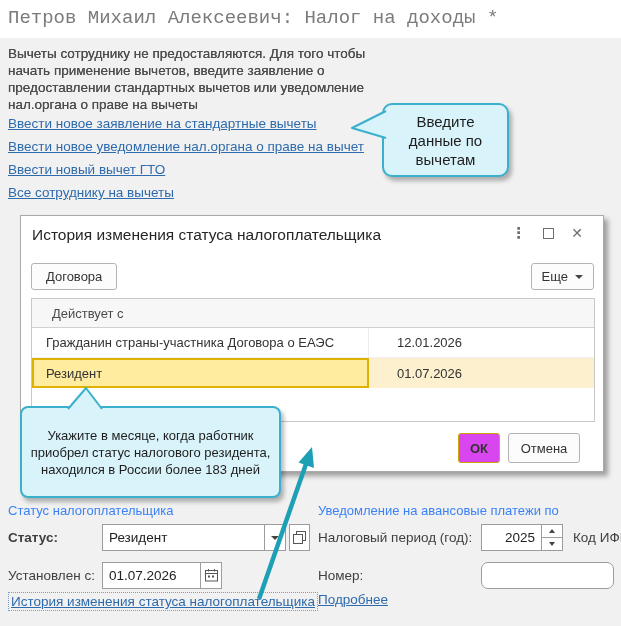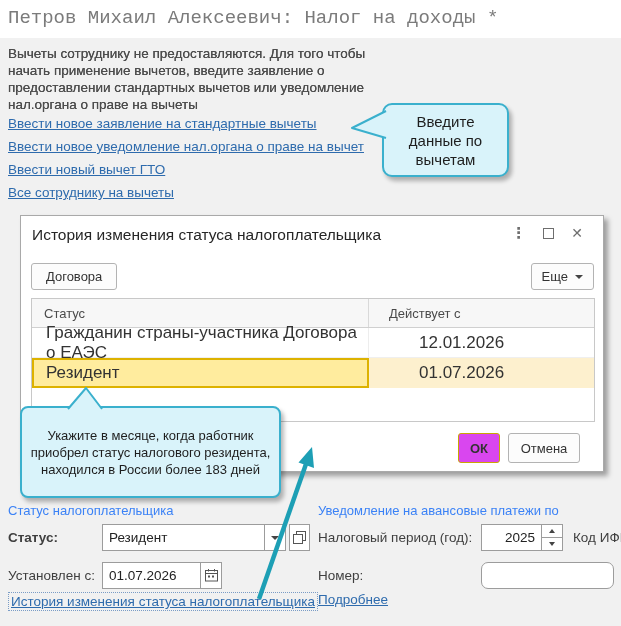--- a/index.html
+++ b/index.html
@@ -45,21 +45,21 @@
   }
   .btn-add { position: absolute; left: 10px; top: 47px; height: 27px; padding: 0 14px; }
   .btn-more { position: absolute; right: 9px; top: 47px; height: 27px; padding: 0 10px; }
   .caret-down { display: inline-block; width: 0; height: 0; margin-left: 7px;
     border-left: 4px solid transparent; border-right: 4px solid transparent; border-top: 4px solid #444; }
 
   .grid { position: absolute; left: 10px; top: 82px; width: 564px; height: 124px; border: 1px solid #c8c8c8; background: #fff; }
   .grid-header { display: flex; height: 29px; background: #f7f7f7; border-bottom: 1px solid #d0d0d0; color: #4a4a4a; font-size: 13px; }
   .gh-c1 { width: 337px; padding-left: 12px; display: flex; align-items: center; border-right: 1px solid #d9d9d9; }
   .gh-c2 { flex: 1; padding-left: 20px; display: flex; align-items: center; }
-  .grid-row { display: flex; height: 30px; font-size: 17px; color: #333; gap: 22px; }
+  .grid-row { display: flex; height: 30px; font-size: 13px; color: #333; }
   .gr-c1 { width: 337px; padding-left: 14px; display: flex; align-items: center; border-right: 1px solid #ededed; }
   .gr-c2 { flex: 1; padding-left: 28px; display: flex; align-items: center; }
   .row-plain { border-bottom: 1px solid #efefef; }
   .row-selected { background: #fdf0ce; }
   .row-selected .sel-cell {
     width: 337px; height: 30px; border: 2px solid #ddb200; background: #ffec9e;
     padding-left: 12px; display: flex; align-items: center;
   }
   .btn-ok { position: absolute; left: 437px; top: 217px; width: 42px; height: 30px;
     background: #d946ef; border: 1px solid #c9a602; font-weight: 700; }
@@ -120,21 +120,20 @@
   </div>
 
   <button class="btn btn-add">Договора</button>
   <button class="btn btn-more">
     <span>Еще</span>
     <span class="caret-down"></span>
   </button>
 
   <div class="grid">
     <div class="grid-header">
-      <div class="gh-c1">Статус</div>
       <div class="gh-c2">Действует с</div>
     </div>
     <div class="grid-row row-plain">
       <div class="gr-c1">Гражданин страны-участника Договора о ЕАЭС</div>
       <div class="gr-c2">12.01.2026</div>
     </div>
     <div class="grid-row row-selected">
       <div class="sel-cell">Резидент</div>
       <div class="gr-c2">01.07.2026</div>
     </div>

